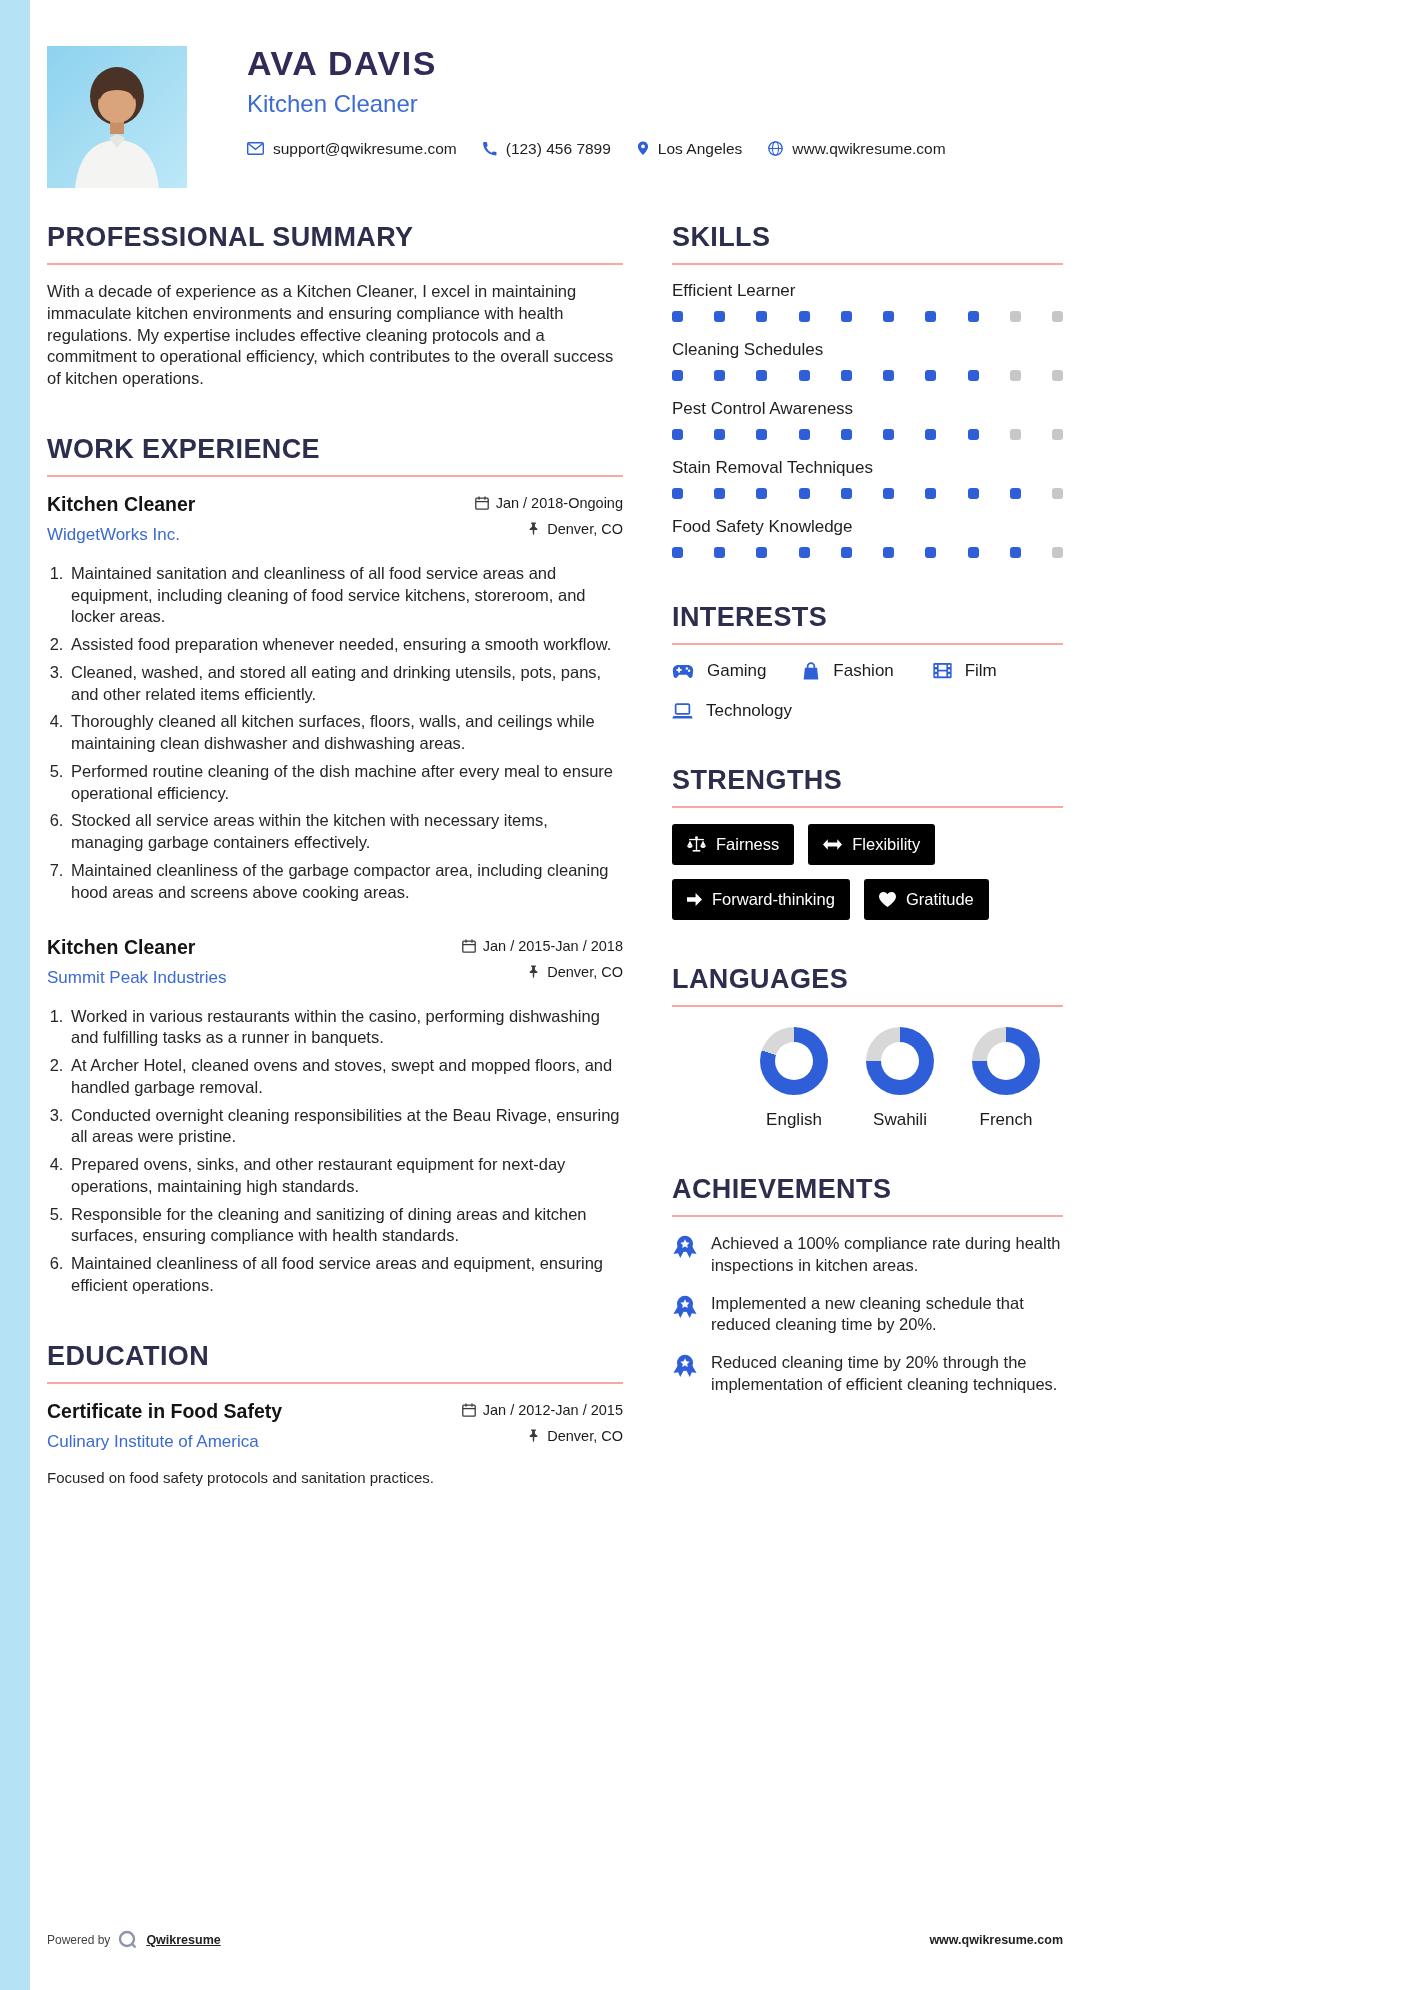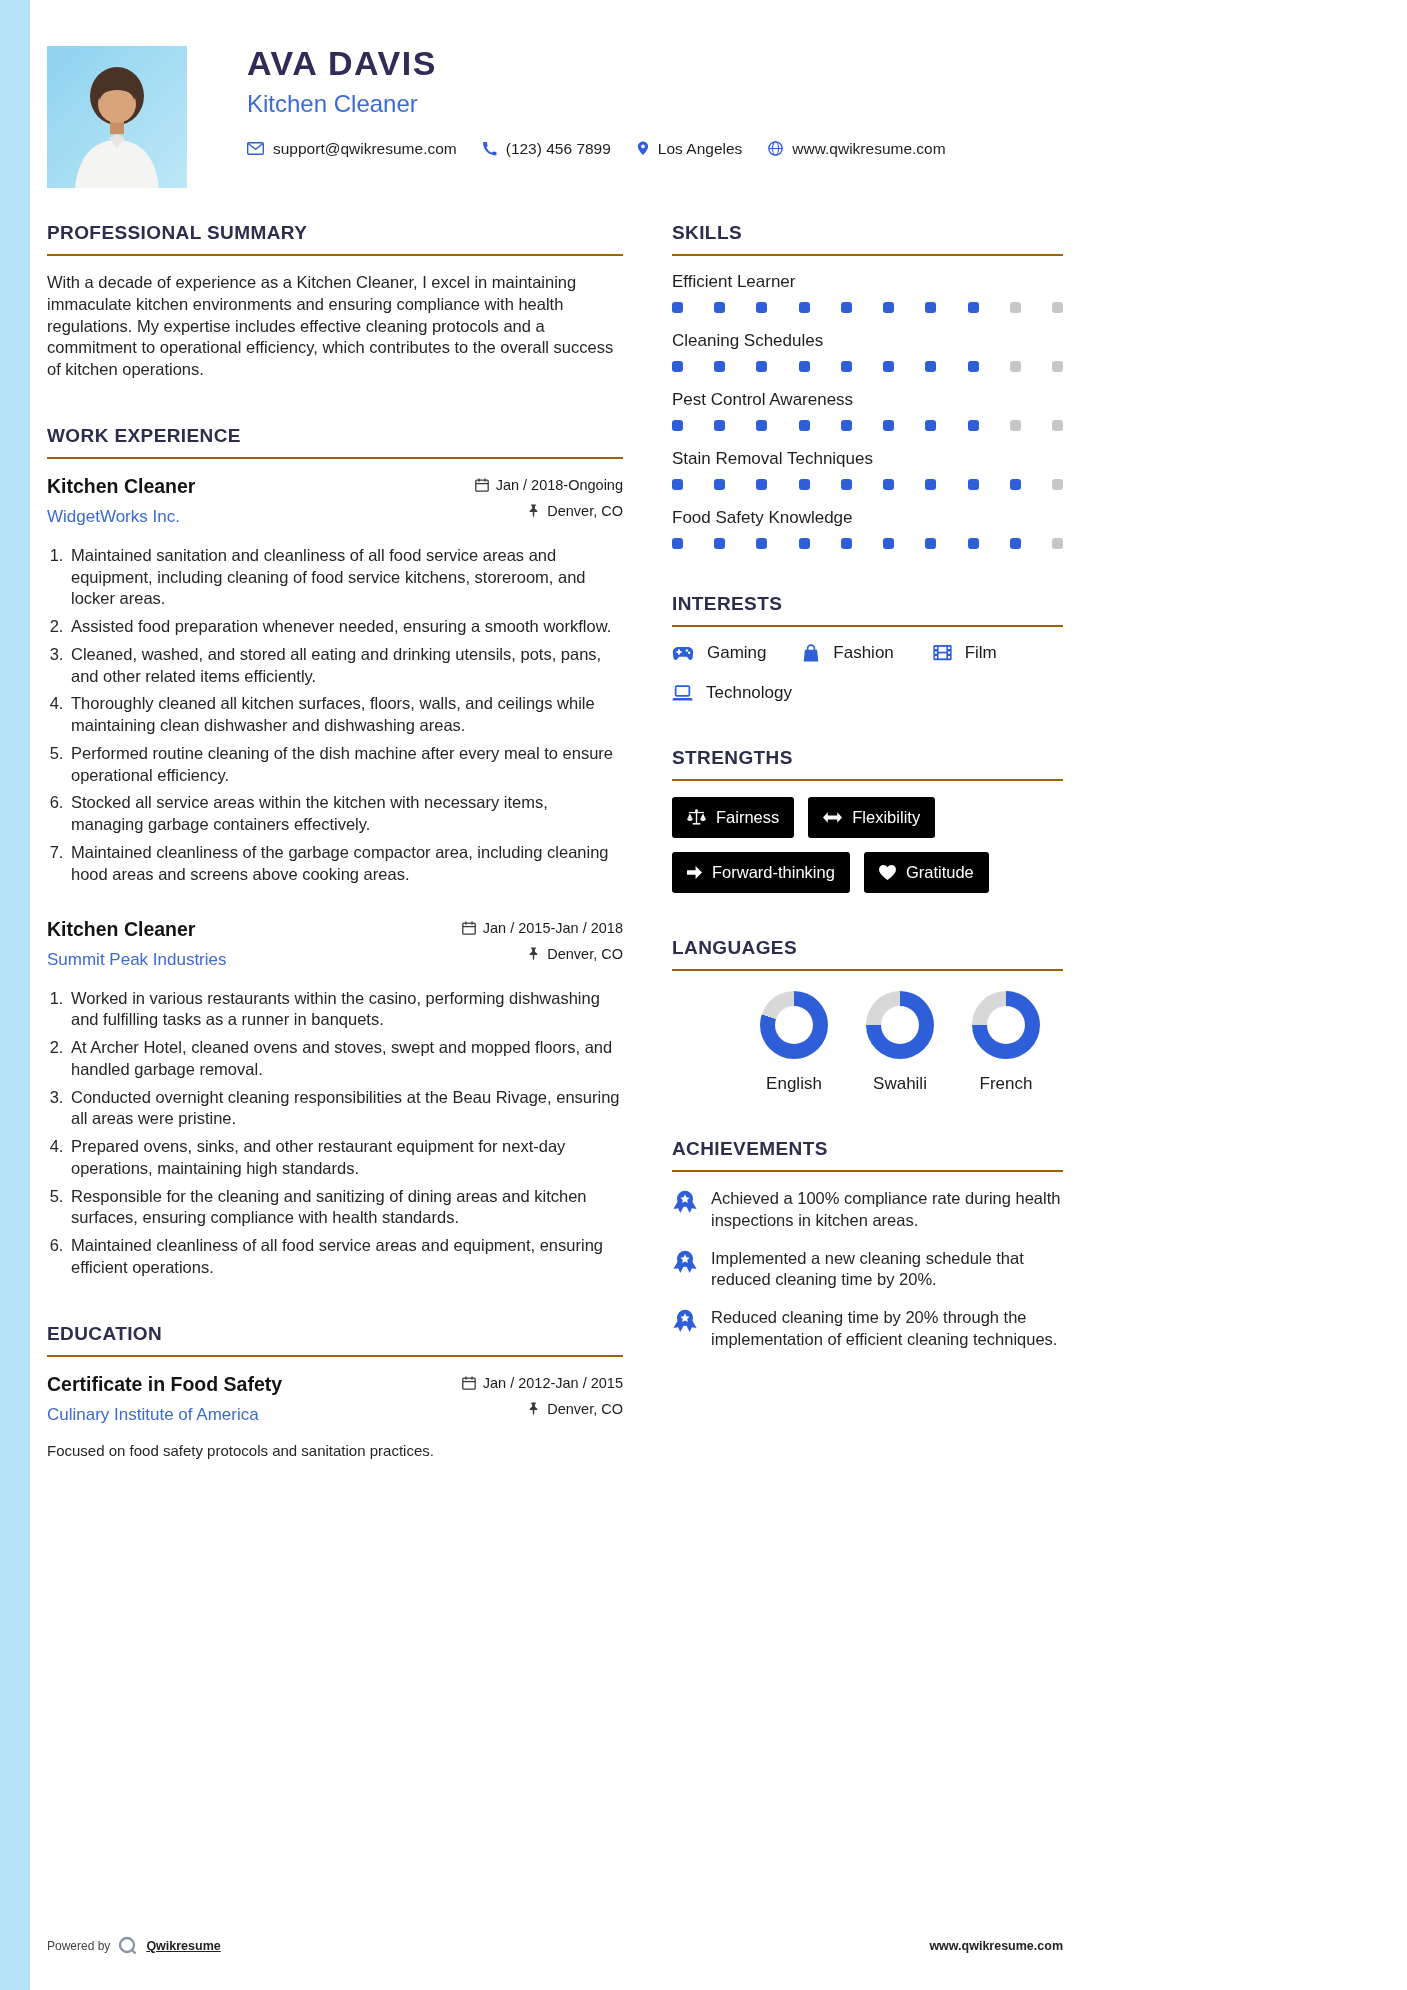--- a/index.html
+++ b/index.html
@@ -11,21 +11,21 @@
   .photo svg{display:block;}
   .name{margin:0;font-size:34px;font-weight:800;letter-spacing:1.5px;color:#322a57;line-height:1.05;}
   .title{margin-top:8px;font-size:24px;color:#3c6bd2;font-weight:500;}
   .contact{display:flex;align-items:center;gap:26px;margin-top:22px;font-size:15.5px;color:#1e1e1e;}
   .c-item{display:inline-flex;align-items:center;gap:9px;}
   .cicon{color:#2e5fd8;flex:none;}
   .cols{display:flex;gap:49px;margin-top:34px;}
   .col-l{width:576px;flex:none;}
   .col-r{width:391px;flex:none;}
   .section{margin-bottom:44px;}
-  .h{margin:0 0 16px 0;font-size:19px;font-weight:700;color:#2d2d4d;letter-spacing:.4px;padding-bottom:10px;border-bottom:2px solid #a16207;}
+  .h{margin:0 0 16px 0;font-size:27px;font-weight:700;color:#2d2d4d;letter-spacing:.4px;padding-bottom:10px;border-bottom:2px solid #fca5a5;}
   .body{margin:0;font-size:16.5px;line-height:1.32;}
   .job{margin-bottom:32px;}
   .job-top{display:flex;justify-content:space-between;align-items:flex-start;}
   .job-title{font-size:19.5px;font-weight:700;color:#141414;}
   .company{margin-top:9px;font-size:17px;color:#3b6ad1;}
   .meta{text-align:right;flex:none;padding-top:2px;}
   .meta-line{display:flex;justify-content:flex-end;align-items:center;gap:7px;font-size:14.5px;color:#1c1c1c;margin-bottom:10px;}
   .micon{color:#3a3a3a;flex:none;}
   .bullets{margin:16px 0 0 0;padding-left:21px;font-size:16.5px;line-height:1.32;}
   .bullets li{margin-bottom:6px;padding-left:3px;}
@@ -42,21 +42,21 @@
   .chip{display:inline-flex;align-items:center;gap:10px;background:#000000;color:#fff;font-size:16.5px;padding:11px 15px;border-radius:3px;}
   .chip svg{flex:none;}
   .langs{display:flex;justify-content:flex-end;padding:4px 4px 0 4px;}
   .lang{width:106px;display:flex;flex-direction:column;align-items:center;}
   .donut{width:68px;height:68px;border-radius:50%;position:relative;}
   .donut::after{content:"";position:absolute;inset:15px;background:#fff;border-radius:50%;}
   .lang-label{margin-top:15px;font-size:17px;color:#1b1b1b;}
   .ach{display:flex;gap:13px;margin-bottom:16px;}
   .ach svg{flex:none;color:#2e5fd8;margin-top:2px;}
   .ach p{margin:0;font-size:16.5px;line-height:1.32;}
-  .footer{position:absolute;left:47px;width:1016px;bottom:34px;display:flex;justify-content:space-between;align-items:center;}
+  .footer{position:absolute;left:47px;width:1016px;bottom:40px;display:flex;justify-content:space-between;align-items:center;}
   .f-left{display:flex;align-items:center;gap:8px;font-size:12px;color:#444;}
   .brand{font-size:12.5px;font-weight:700;color:#222;text-decoration:underline;}
   .f-right{font-size:12.5px;font-weight:600;color:#222;}
 </style>
 </head>
 <body>
 
 <div class="strip"></div>
 
 <div class="content">

